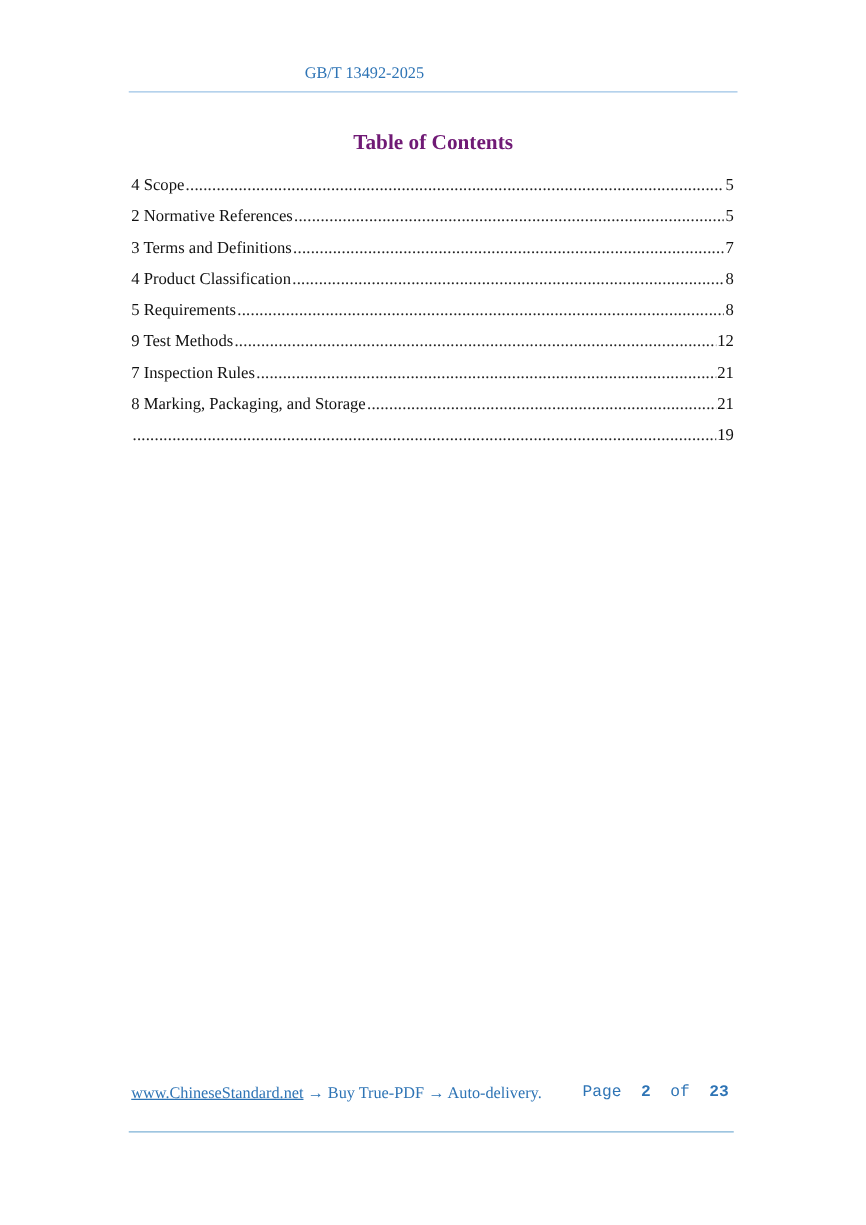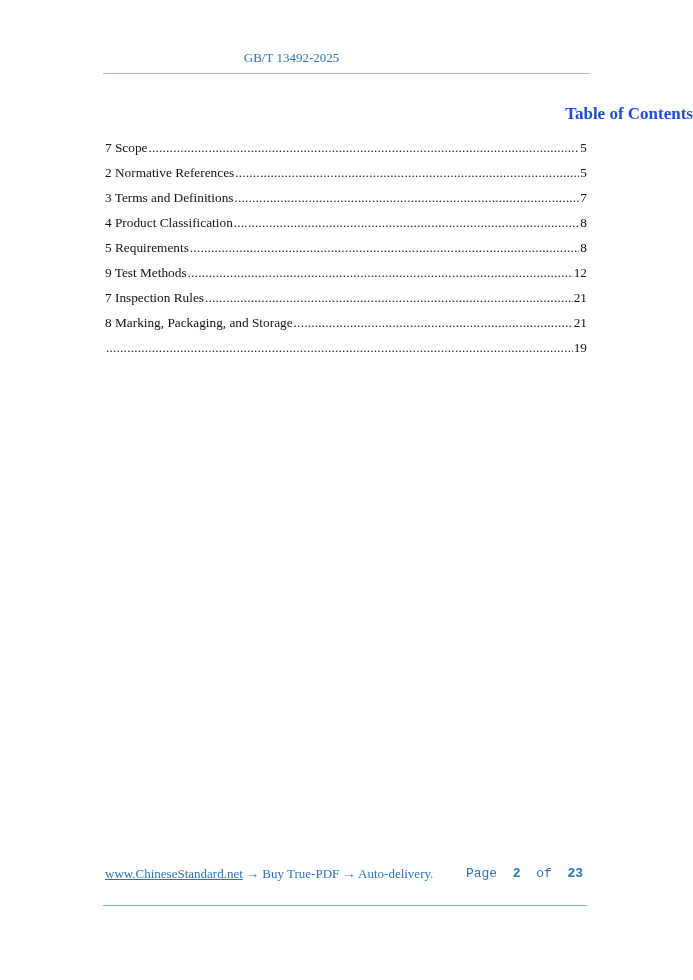--- a/index.html
+++ b/index.html
@@ -2,22 +2,22 @@
 <html><head>
 <meta charset="utf-8">
 <style>
   html, body { margin:0; padding:0; background:#ffffff; }
   body { width:693px; height:980px; position:relative; overflow:hidden;
          font-family:"Liberation Serif", "DejaVu Serif", serif; color:#111; }
   .header-title { position:absolute; top:50px; left:0; width:583px; text-align:center;
          font-size:13px; color:#2e74b5; }
   .header-rule { position:absolute; top:73px; left:103px; width:487px; height:0;
          border-top:1px solid #9dc3e6; }
-  .toc-title { position:absolute; top:104px; left:0; width:693px; text-align:right;
-         font-size:17px; font-weight:bold; color:#1d4ed8; }
+  .toc-title { position:absolute; top:104px; left:0; width:693px; text-align:center;
+         font-size:17px; font-weight:bold; color:#701a75; }
   .toc { position:absolute; top:138px; left:105px; width:482px; }
   .toc-row { display:flex; align-items:baseline; height:25px; font-size:13.3px; line-height:19px; }
   .toc-label { white-space:nowrap; }
   .toc-dots { flex:1; overflow:hidden; white-space:nowrap; margin:0 1px; color:#222; }
   .toc-dots::after { content:"........................................................................................................................................................................................................................"; letter-spacing:0.2px; }
   .toc-page { white-space:nowrap; }
   .footer-rule { position:absolute; top:905px; left:103px; width:484px; height:0;
          border-top:1px solid #7fb2d6; }
   .footer { position:absolute; top:866px; left:105px; width:480px; font-size:13px; color:#2e74b5;
          display:flex; justify-content:space-between; }
@@ -27,21 +27,21 @@
 </head>
 <body>
 
 <div class="header-title">GB/T 13492-2025</div>
 <div class="header-rule"></div>
 
 <div class="toc-title">Table of Contents</div>
 
 <div class="toc">
   <div class="toc-row">
-    <span class="toc-label">7 Scope</span>
+    <span class="toc-label">4 Scope</span>
     <span class="toc-dots"></span>
     <span class="toc-page">5</span>
   </div>
   <div class="toc-row">
     <span class="toc-label">2 Normative References</span>
     <span class="toc-dots"></span>
     <span class="toc-page">5</span>
   </div>
   <div class="toc-row">
     <span class="toc-label">3 Terms and Definitions</span>

